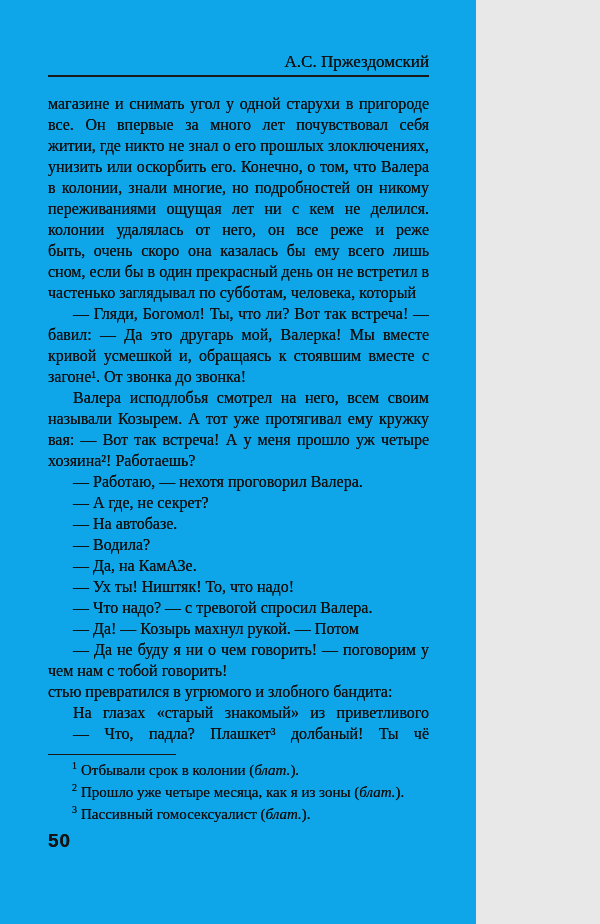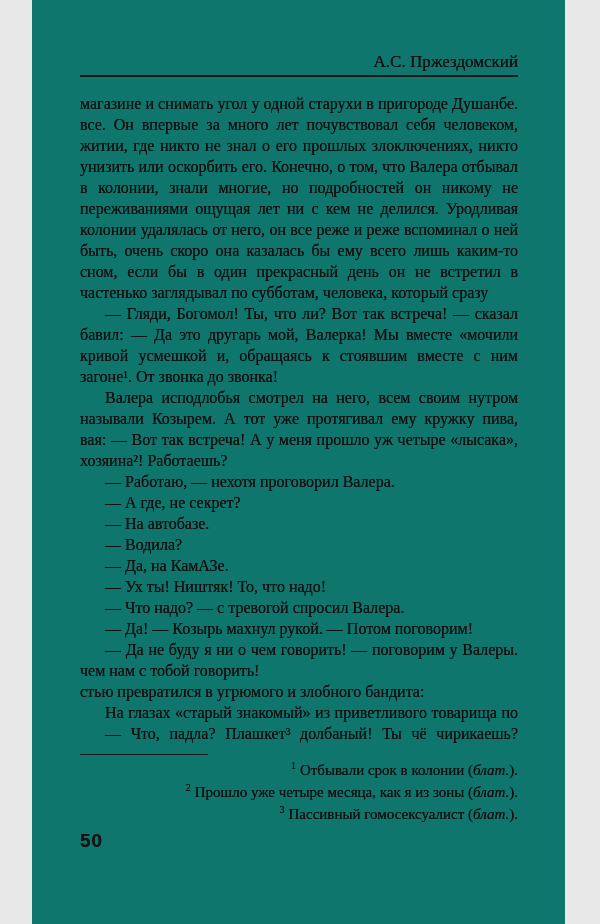--- a/index.html
+++ b/index.html
@@ -3,26 +3,25 @@
 <meta charset="utf-8">
 <style>
   html, body { margin: 0; padding: 0; }
   body {
     width: 600px; height: 924px;
     background: #e8e8e8;
     font-family: "Liberation Serif", serif;
   }
   .page {
     position: relative;
-    width: 533px; height: 924px;
-    background: #0f766e;
+    width: 476px; height: 924px;
+    background: #0ea5e9;
     color: #111111;
     overflow: hidden;
     text-shadow: 0 0 0.3px currentColor;
-    margin-left: 32px;
   }
   .content { padding: 0 47px 0 48px; }
 
   .header {
     padding-top: 52px;
     text-align: right;
     font-size: 17px;
     line-height: 20px;
   }
   .header-rule {
@@ -48,21 +47,21 @@
     margin-top: 10px;
     width: 128px;
     height: 0;
     border-top: 1.6px solid #191919;
   }
   .footnotes {
     margin-top: 4px;
     font-size: 15px;
     line-height: 22px;
   }
-  .footnote { text-indent: 24px; text-align: right; }
+  .footnote { text-indent: 24px; }
   .footnote sup {
     font-size: 10px;
     line-height: 0;
     margin-right: 4px;
   }
   .footnote i { font-style: italic; }
 
   .page-number {
     margin-top: 5px;
     font-family: "Liberation Sans", sans-serif;

